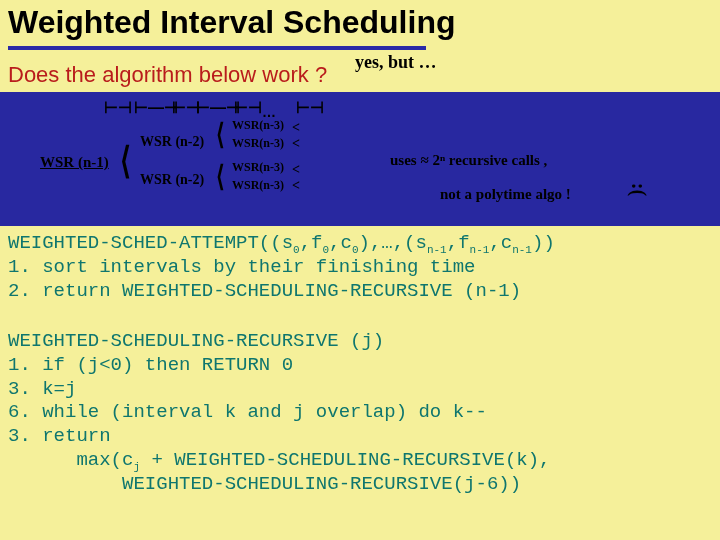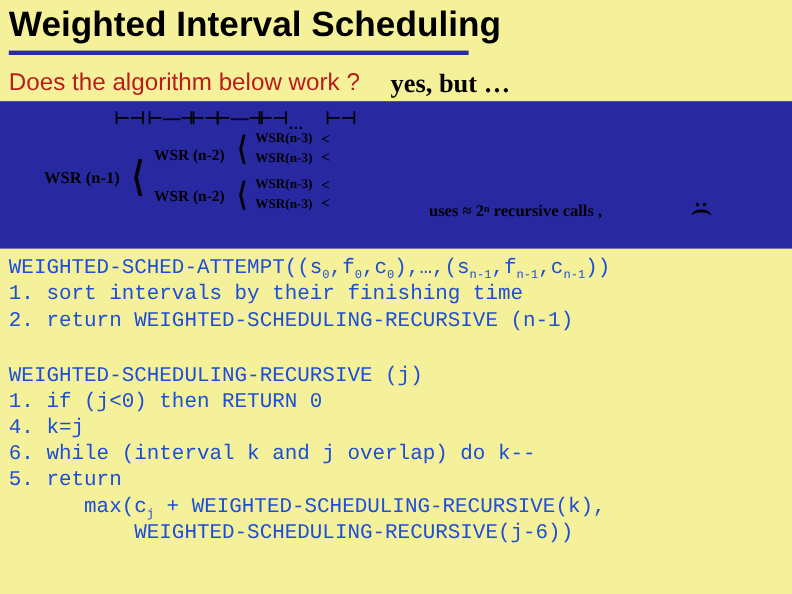--- a/index.html
+++ b/index.html
@@ -53,21 +53,21 @@
     position: absolute;
     font-family: "Comic Sans MS", cursive;
     color: #000;
     font-weight: bold;
   }
   .code {
     position: absolute;
     left: 8px;
     font-family: "Courier New", Courier, monospace;
     font-size: 19px;
-    color: #1d4ed8;
+    color: #0f766e;
     white-space: pre;
     line-height: 1.25;
   }
   .code sub {
     font-size: 11px;
     vertical-align: sub;
     line-height: 0;
   }
   .code1 { top: 232px; }
   .code2 { top: 330px; }
@@ -82,59 +82,60 @@
 </style>
 </head>
 <body>
 
 <div class="slide">
 
   <div class="title">Weighted Interval Scheduling</div>
   <div class="title-underline"></div>
 
   <div class="question">Does the algorithm below work ?</div>
-  <div class="hand" style="left:355px; top:64px; font-size:24px;">yes, but …</div>
+  <div class="hand" style="left:355px; top:52px; font-size:18px;">yes, but …</div>
 
   <div class="blueblock">
 
     <div class="tick" style="left:104px; top:6px;">⊢⊣</div>
     <div class="tick" style="left:134px; top:6px;">⊢—⊣</div>
     <div class="tick" style="left:172px; top:6px;">⊢⊣</div>
     <div class="tick" style="left:196px; top:6px;">⊢—⊣</div>
     <div class="tick" style="left:234px; top:6px;">⊢⊣</div>
     <div class="tick" style="left:262px; top:12px; font-size:14px;">…</div>
     <div class="tick" style="left:296px; top:6px;">⊢⊣</div>
 
-    <div class="hand" style="left:40px; top:62px; font-size:15px;">WSR (n-1)</div>
+    <div class="hand" style="left:40px; top:62px; font-size:15px;text-decoration:underline;">WSR (n-1)</div>
 
     <div class="bracket" style="left:120px; top:52px;">⟨</div>
     <div class="hand" style="left:140px; top:42px; font-size:14px;">WSR (n-2)</div>
     <div class="hand" style="left:140px; top:80px; font-size:14px;">WSR (n-2)</div>
 
     <div class="bracket" style="left:216px; top:30px; font-size:22px;">⟨</div>
     <div class="hand" style="left:232px; top:26px; font-size:12px;">WSR(n-3)</div>
     <div class="hand" style="left:232px; top:44px; font-size:12px;">WSR(n-3)</div>
     <div class="hand" style="left:292px; top:28px; font-size:14px;">&lt;</div>
     <div class="hand" style="left:292px; top:44px; font-size:14px;">&lt;</div>
 
     <div class="bracket" style="left:216px; top:72px; font-size:22px;">⟨</div>
     <div class="hand" style="left:232px; top:68px; font-size:12px;">WSR(n-3)</div>
     <div class="hand" style="left:232px; top:86px; font-size:12px;">WSR(n-3)</div>
     <div class="hand" style="left:292px; top:70px; font-size:14px;">&lt;</div>
     <div class="hand" style="left:292px; top:86px; font-size:14px;">&lt;</div>
 
-    <div class="hand" style="left:390px; top:60px; font-size:15px;margin-top:32px;">uses ≈ 2ⁿ recursive calls ,</div>
+    <div class="hand" style="left:390px; top:60px; font-size:15px;">uses ≈ 2ⁿ recursive calls ,</div>
+    <div class="hand" style="left:440px; top:94px; font-size:15px;">not a polytime algo !</div>
     <div class="hand" style="left:632px; top:86px; font-size:20px; transform:rotate(90deg);">:(</div>
   </div>
 
   <div class="code code1"><span><span>WEIGHTED-SCHED-ATTEMPT((s</span><sub>0</sub><span>,f</span><sub>0</sub><span>,c</span><sub>0</sub><span>),…,(s</span><sub>n-1</sub><span>,f</span><sub>n-1</sub><span>,c</span><sub>n-1</sub><span>))</span></span>
 <span>1. sort intervals by their finishing time</span>
 <span>2. return WEIGHTED-SCHEDULING-RECURSIVE (n-1)</span></div>
 
   <div class="code code2"><span>WEIGHTED-SCHEDULING-RECURSIVE (j)</span>
 <span>1. if (j&lt;0) then RETURN 0</span>
-<span>4. k=j</span>
+<span>3. k=j</span>
 <span>6. while (interval k and j overlap) do k--</span>
-<span>5. return</span>
+<span>3. return</span>
 <span><span>      max(c</span><sub>j</sub><span> + WEIGHTED-SCHEDULING-RECURSIVE(k),</span></span>
 <span>          WEIGHTED-SCHEDULING-RECURSIVE(j-6))</span></div>
 
 </div>
 
 </body></html>

